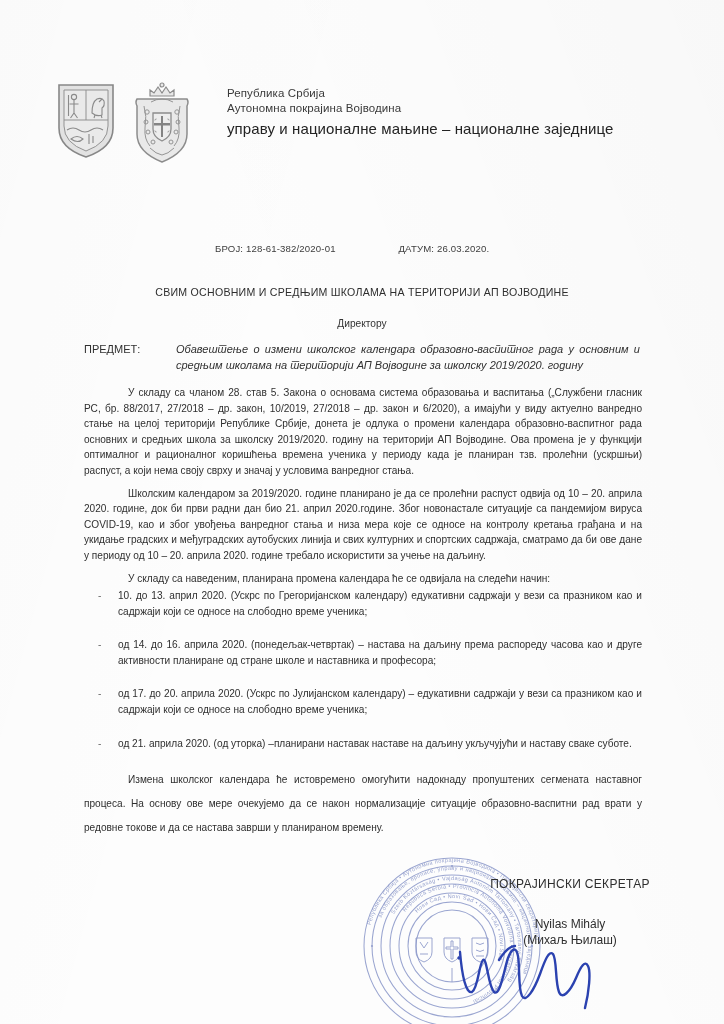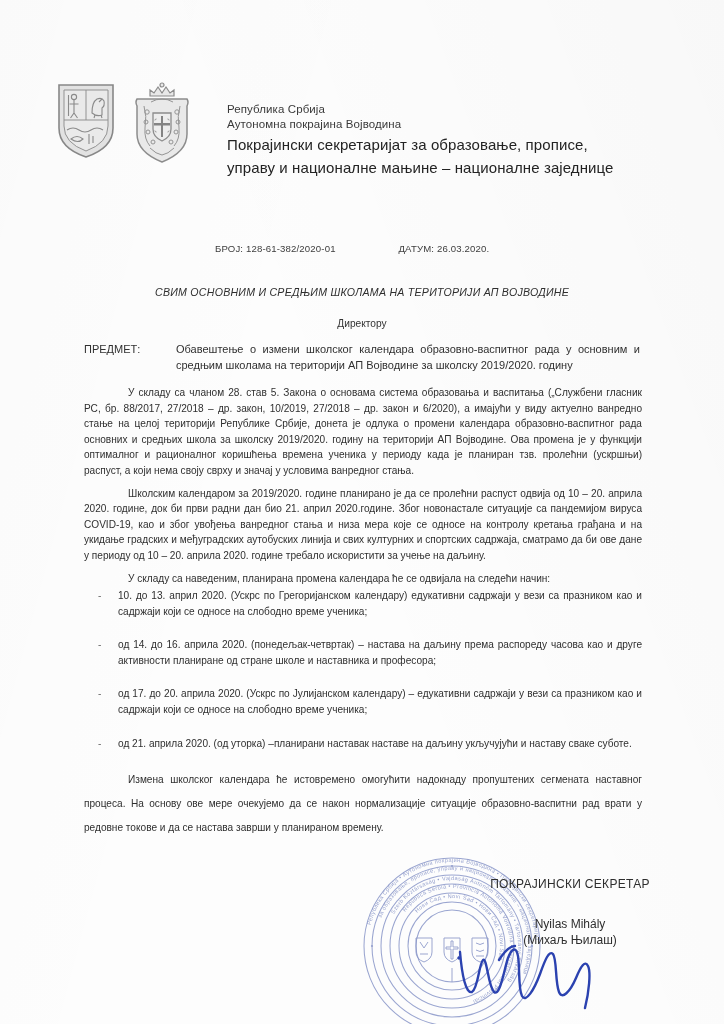--- a/index.html
+++ b/index.html
@@ -41,21 +41,20 @@
     display: flex;
     gap: 6px;
     align-items: flex-start;
     flex: 0 0 auto;
   }
   .emblem { opacity: .72; filter: grayscale(100%) contrast(.85); }
 
   .org-block {
     margin-left: 12px;
     padding-top: 4px;
-    margin-top: 16px;
   }
   .org-line {
     font-size: 11.5px;
     line-height: 15px;
     color: #3a3a3a;
     letter-spacing: .1px;
   }
   .org-title {
     font-size: 15px;
     line-height: 19.5px;
@@ -86,21 +85,20 @@
 
   
   .addressee {
     position: absolute;
     left: 0; right: 0;
     top: 286px;
     text-align: center;
     font-size: 10.6px;
     letter-spacing: .25px;
     color: #2e2e2e;
-    font-style: italic;
   }
   .attn {
     position: absolute;
     left: 0; right: 0;
     top: 318px;
     text-align: center;
     font-size: 10.2px;
     color: #333;
   }
 
@@ -113,20 +111,21 @@
     line-height: 15.5px;
     color: #303030;
   }
   .subject .lbl {
     float: left;
     margin-right: 6px;
   }
   .subject .txt {
     margin-left: 92px;
     text-align: justify;
+    font-style: italic;
   }
 
   .bodytext {
     position: absolute;
     left: 84px;
     top: 385px;
     width: 558px;
     font-size: 10.1px;
     line-height: 15.6px;
     color: #2f2f2f;
@@ -280,21 +279,20 @@
             <path d="M33.5 50 q-1.6 0 -1.6 -1.4"></path>
             <path d="M44.5 50 q1.6 0 1.6 -1.4"></path>
           </g>
         </svg>
       </span>
     </div>
 
     <div class="org-block">
       <div class="org-line">Република Србија</div>
       <div class="org-line">Аутономна покрајина Војводина</div>
-      <div class="org-title">Покрајински секретаријат за образовање, прописе,</div>
       <div class="org-title">управу и националне мањине – националне заједнице</div>
     </div>
   </div>
 
 
   <div class="refline">
     <span>БРОЈ: 128-61-382/2020-01</span>
     <span class="date">ДАТУМ: 26.03.2020.</span>
   </div>
 

